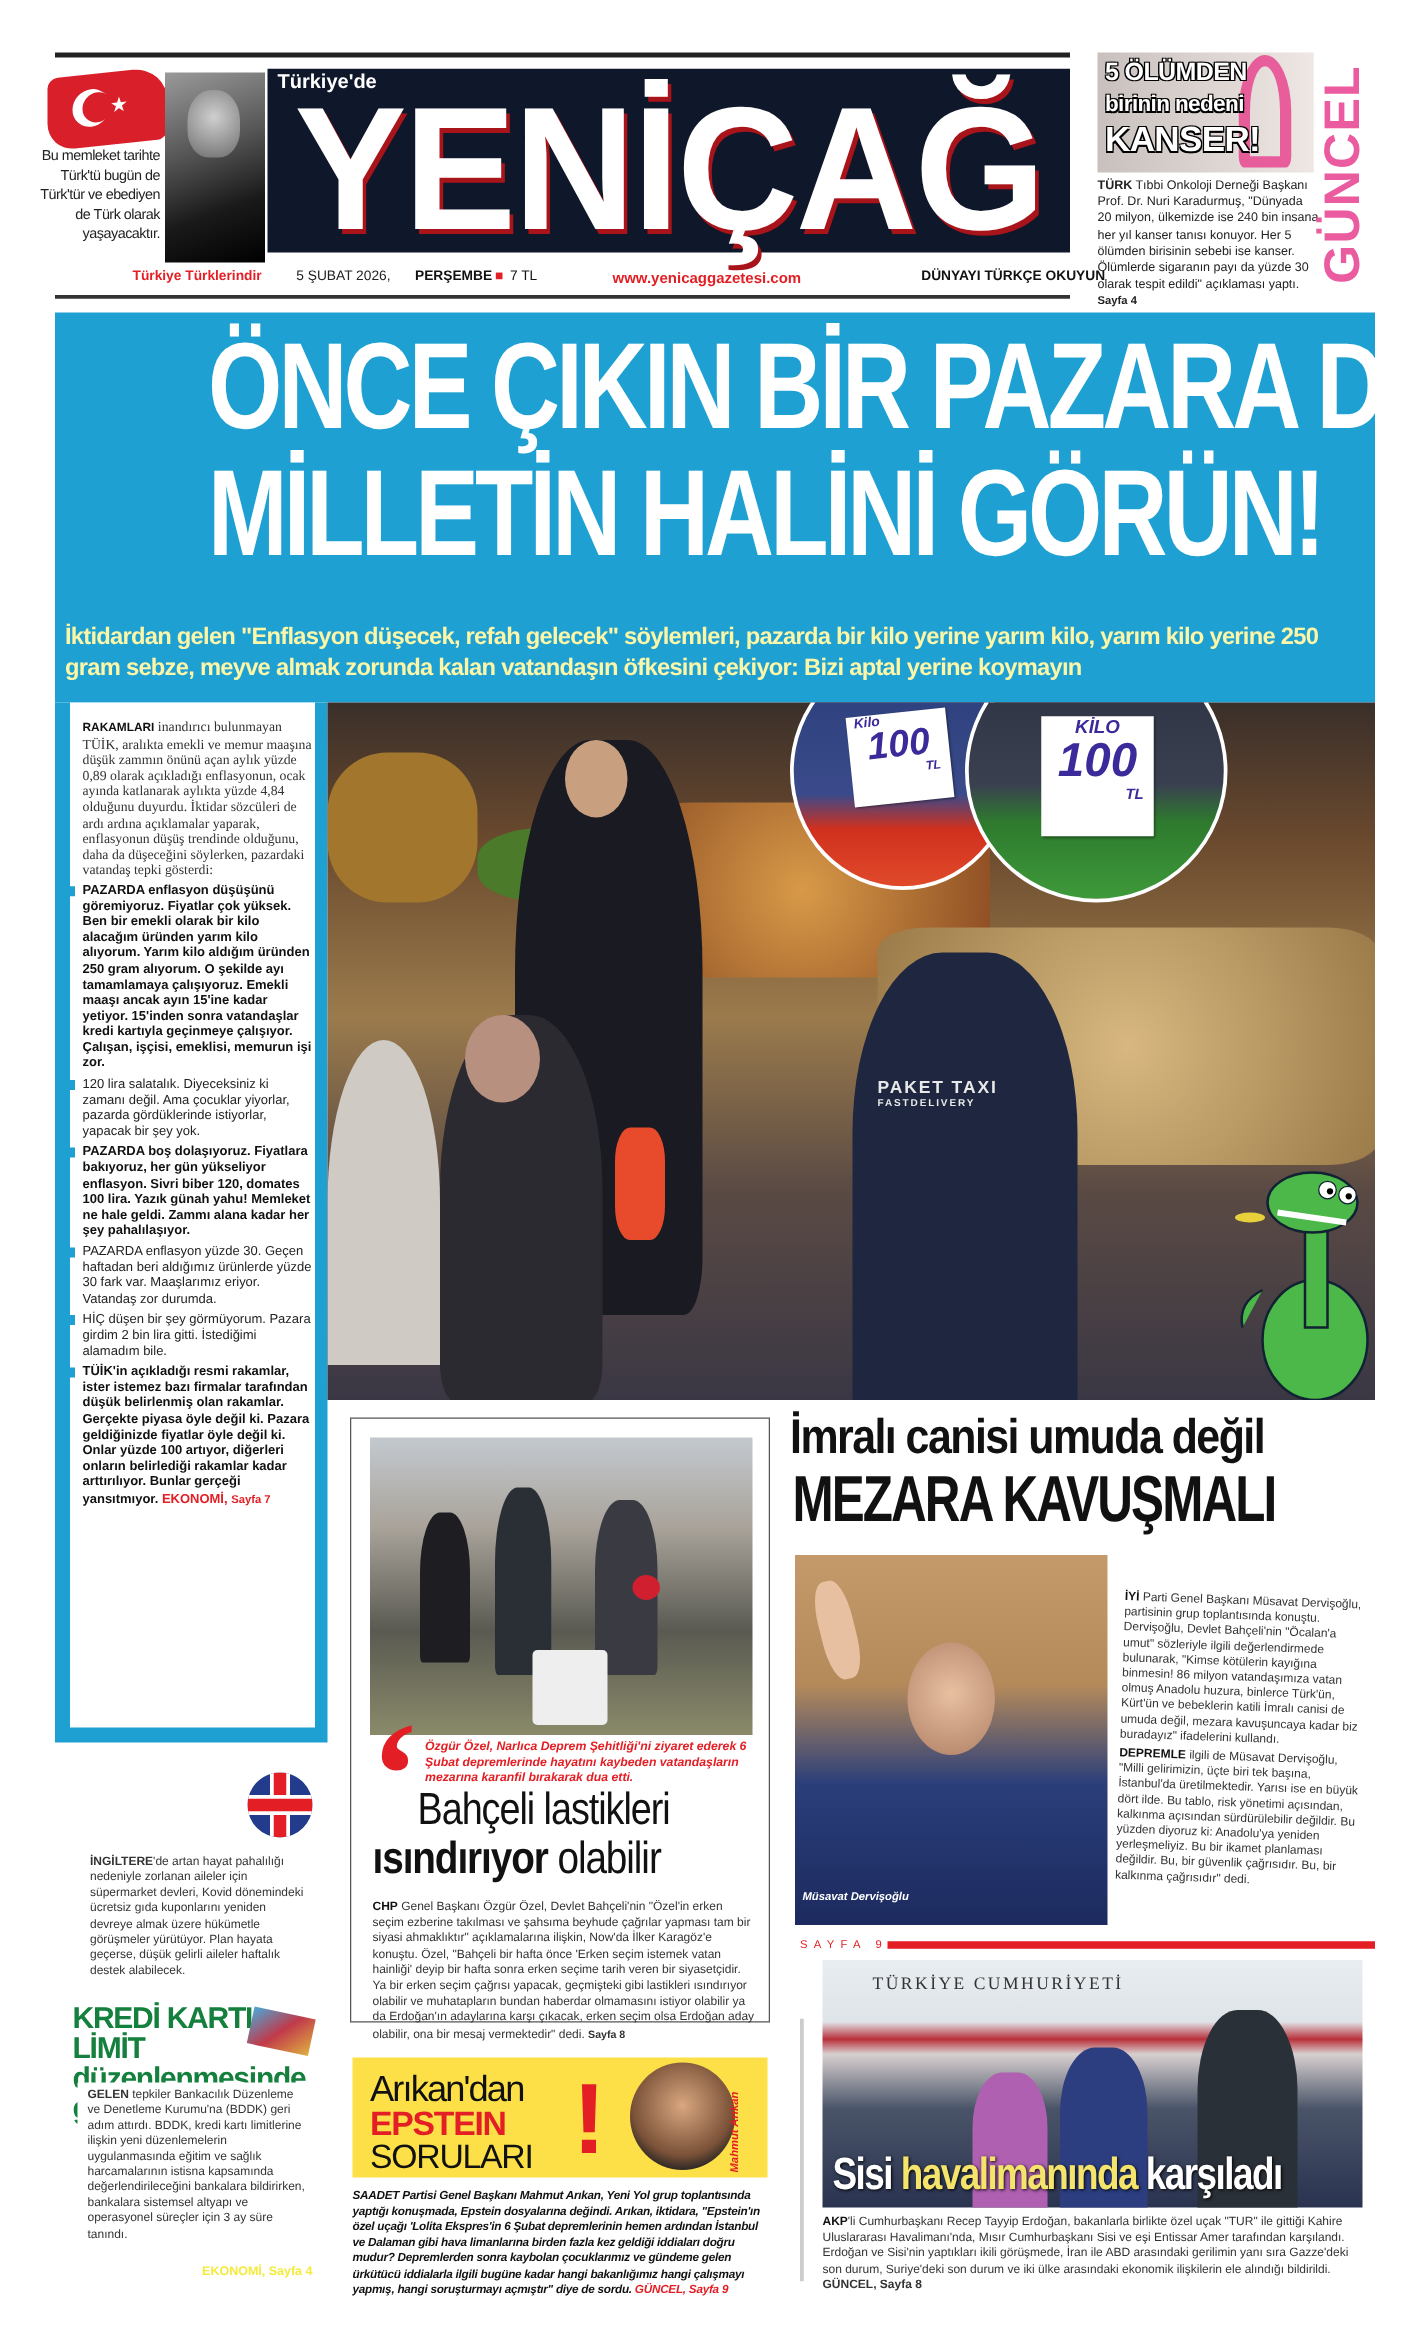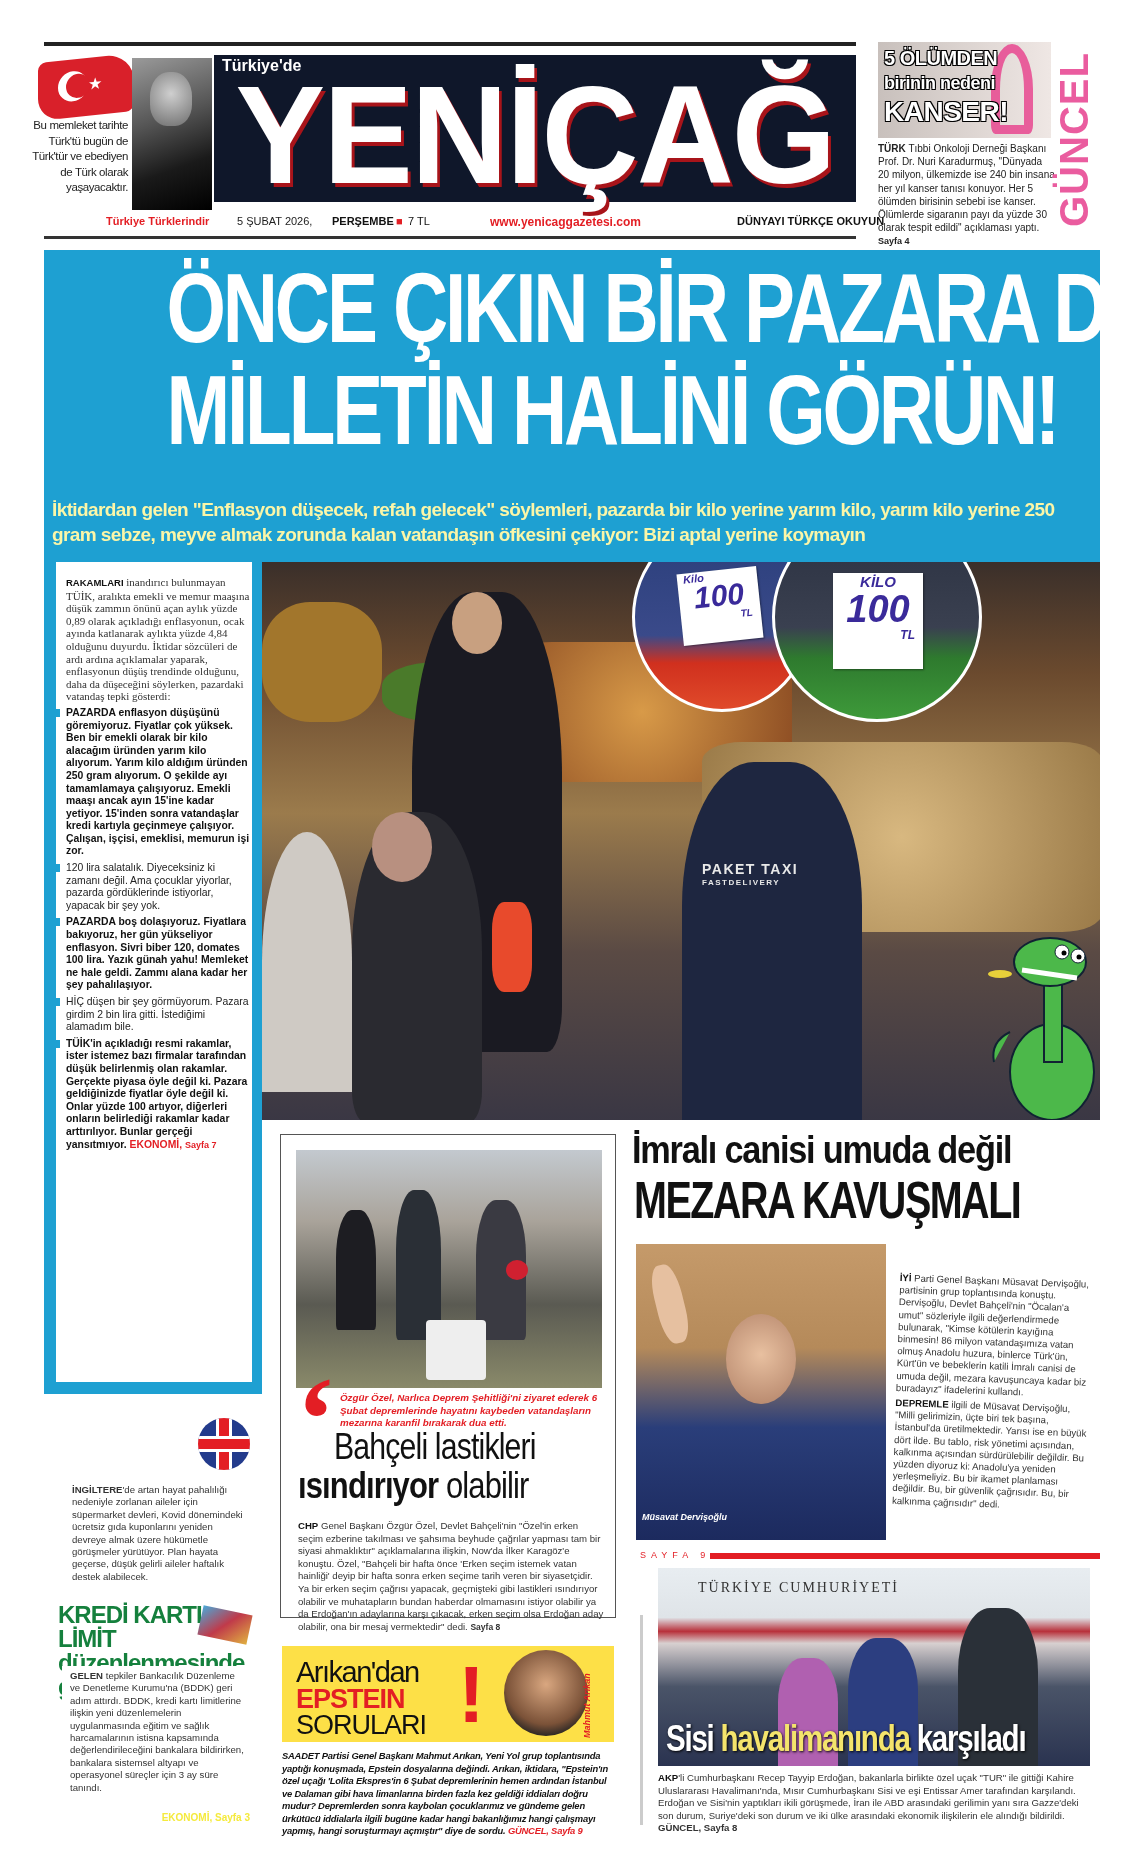--- a/index.html
+++ b/index.html
@@ -141,20 +141,21 @@
 </div>
 <div class="abs sub">İktidardan gelen "Enflasyon düşecek, refah gelecek" söylemleri, pazarda bir kilo yerine yarım kilo, yarım kilo yerine 250 gram sebze, meyve almak zorunda kalan vatandaşın öfkesini çekiyor: Bizi aptal yerine koymayın</div>
 
 <div class="abs lcol"></div>
 <div class="abs lbox"></div>
 <div class="abs ltxt">
   <p class="serif" style="padding-left:0"><b class="bold" style="font-family:'Liberation Sans',sans-serif;font-size:9.5px">RAKAMLARI</b><span> inandırıcı bulunmayan TÜİK, aralıkta emekli ve memur maaşına düşük zammın önünü açan aylık yüzde 0,89 olarak açıkladığı enflasyonun, ocak ayında katlanarak aylıkta yüzde 4,84 olduğunu duyurdu. İktidar sözcüleri de ardı ardına açıklamalar yaparak, enflasyonun düşüş trendinde olduğunu, daha da düşeceğini söylerken, pazardaki vatandaş tepki gösterdi:</span></p>
   <p class="bold"><span class="bar"></span><span>PAZARDA enflasyon düşüşünü göremiyoruz. Fiyatlar çok yüksek. Ben bir emekli olarak bir kilo alacağım üründen yarım kilo alıyorum. Yarım kilo aldığım üründen 250 gram alıyorum. O şekilde ayı tamamlamaya çalışıyoruz. Emekli maaşı ancak ayın 15'ine kadar yetiyor. 15'inden sonra vatandaşlar kredi kartıyla geçinmeye çalışıyor. Çalışan, işçisi, emeklisi, memurun işi zor.</span></p>
   <p><span class="bar"></span><span>120 lira salatalık. Diyeceksiniz ki zamanı değil. Ama çocuklar yiyorlar, pazarda gördüklerinde istiyorlar, yapacak bir şey yok.</span></p>
   <p class="bold"><span class="bar"></span><span>PAZARDA boş dolaşıyoruz. Fiyatlara bakıyoruz, her gün yükseliyor enflasyon. Sivri biber 120, domates 100 lira. Yazık günah yahu! Memleket ne hale geldi. Zammı alana kadar her şey pahalılaşıyor.</span></p>
+  <p><span class="bar"></span><span>PAZARDA enflasyon yüzde 30. Geçen haftadan beri aldığımız ürünlerde yüzde 30 fark var. Maaşlarımız eriyor. Vatandaş zor durumda.</span></p>
   <p><span class="bar"></span><span>HİÇ düşen bir şey görmüyorum. Pazara girdim 2 bin lira gitti. İstediğimi alamadım bile.</span></p>
   <p class="bold"><span class="bar"></span><span>TÜİK'in açıkladığı resmi rakamlar, ister istemez bazı firmalar tarafından düşük belirlenmiş olan rakamlar. Gerçekte piyasa öyle değil ki. Pazara geldiğinizde fiyatlar öyle değil ki. Onlar yüzde 100 artıyor, diğerleri onların belirlediği rakamlar kadar arttırılıyor. Bunlar gerçeği yansıtmıyor.</span>
     <span class="red">EKONOMİ,</span> <span class="red" style="font-size:9px">Sayfa 7</span></p>
 </div>
 
 <div class="abs uk-h">
   <div>İngiltere'de</div>
   <div>halka ücretsiz</div>
   <div>GIDA KUPONU</div>
 </div>
@@ -162,21 +163,21 @@
 <div class="abs uk-box"></div>
 <div class="abs uk-txt"><b>İNGİLTERE</b><span>'de artan hayat pahalılığı nedeniyle zorlanan aileler için süpermarket devleri, Kovid dönemindeki ücretsiz gıda kuponlarını yeniden devreye almak üzere hükümetle görüşmeler yürütüyor. Plan hayata geçerse, düşük gelirli aileler haftalık destek alabilecek.</span></div>
 
 <div class="abs kk-h">
   <div>KREDİ KARTI LİMİT</div>
   <div>düzenlenmesinde geri adım</div>
 </div>
 <div class="abs kk-img"></div>
 <div class="abs kk-box"></div>
 <div class="abs kk-txt"><b>GELEN</b><span> tepkiler Bankacılık Düzenleme ve Denetleme Kurumu'na (BDDK) geri adım attırdı. BDDK, kredi kartı limitlerine ilişkin yeni düzenlemelerin uygulanmasında eğitim ve sağlık harcamalarının istisna kapsamında değerlendirileceğini bankalara bildirirken, bankalara sistemsel altyapı ve operasyonel süreçler için 3 ay süre tanındı.</span></div>
-<div class="abs kk-ref">EKONOMİ, Sayfa 3</div>
+<div class="abs kk-ref">EKONOMİ, Sayfa 4</div>
 
 <div class="abs photo">
   <div class="veg" style="left:0;top:40px;width:120px;height:120px;background:#a2762c"></div>
   <div class="veg" style="left:230px;top:80px;width:300px;height:140px;background:radial-gradient(circle,#d89a48,#8a4a22);border-radius:20%"></div>
   <div class="veg" style="left:120px;top:100px;width:140px;height:60px;background:#4a7a2a"></div>
   <div class="veg" style="left:440px;top:180px;width:400px;height:190px;background:radial-gradient(circle,#d8b880,#9a7a48);border-radius:10%"></div>
   <div class="veg" style="left:150px;top:30px;width:150px;height:460px;background:#1a1a22;border-radius:40% 40% 10% 10%"></div>
   <div class="veg" style="left:190px;top:30px;width:50px;height:62px;background:#c8a080;border-radius:50%"></div>
   <div class="veg" style="left:90px;top:250px;width:130px;height:310px;background:#2a2a30;border-radius:45% 45% 10% 10%"></div>
   <div class="veg" style="left:110px;top:250px;width:60px;height:70px;background:#b89080;border-radius:50%"></div>

